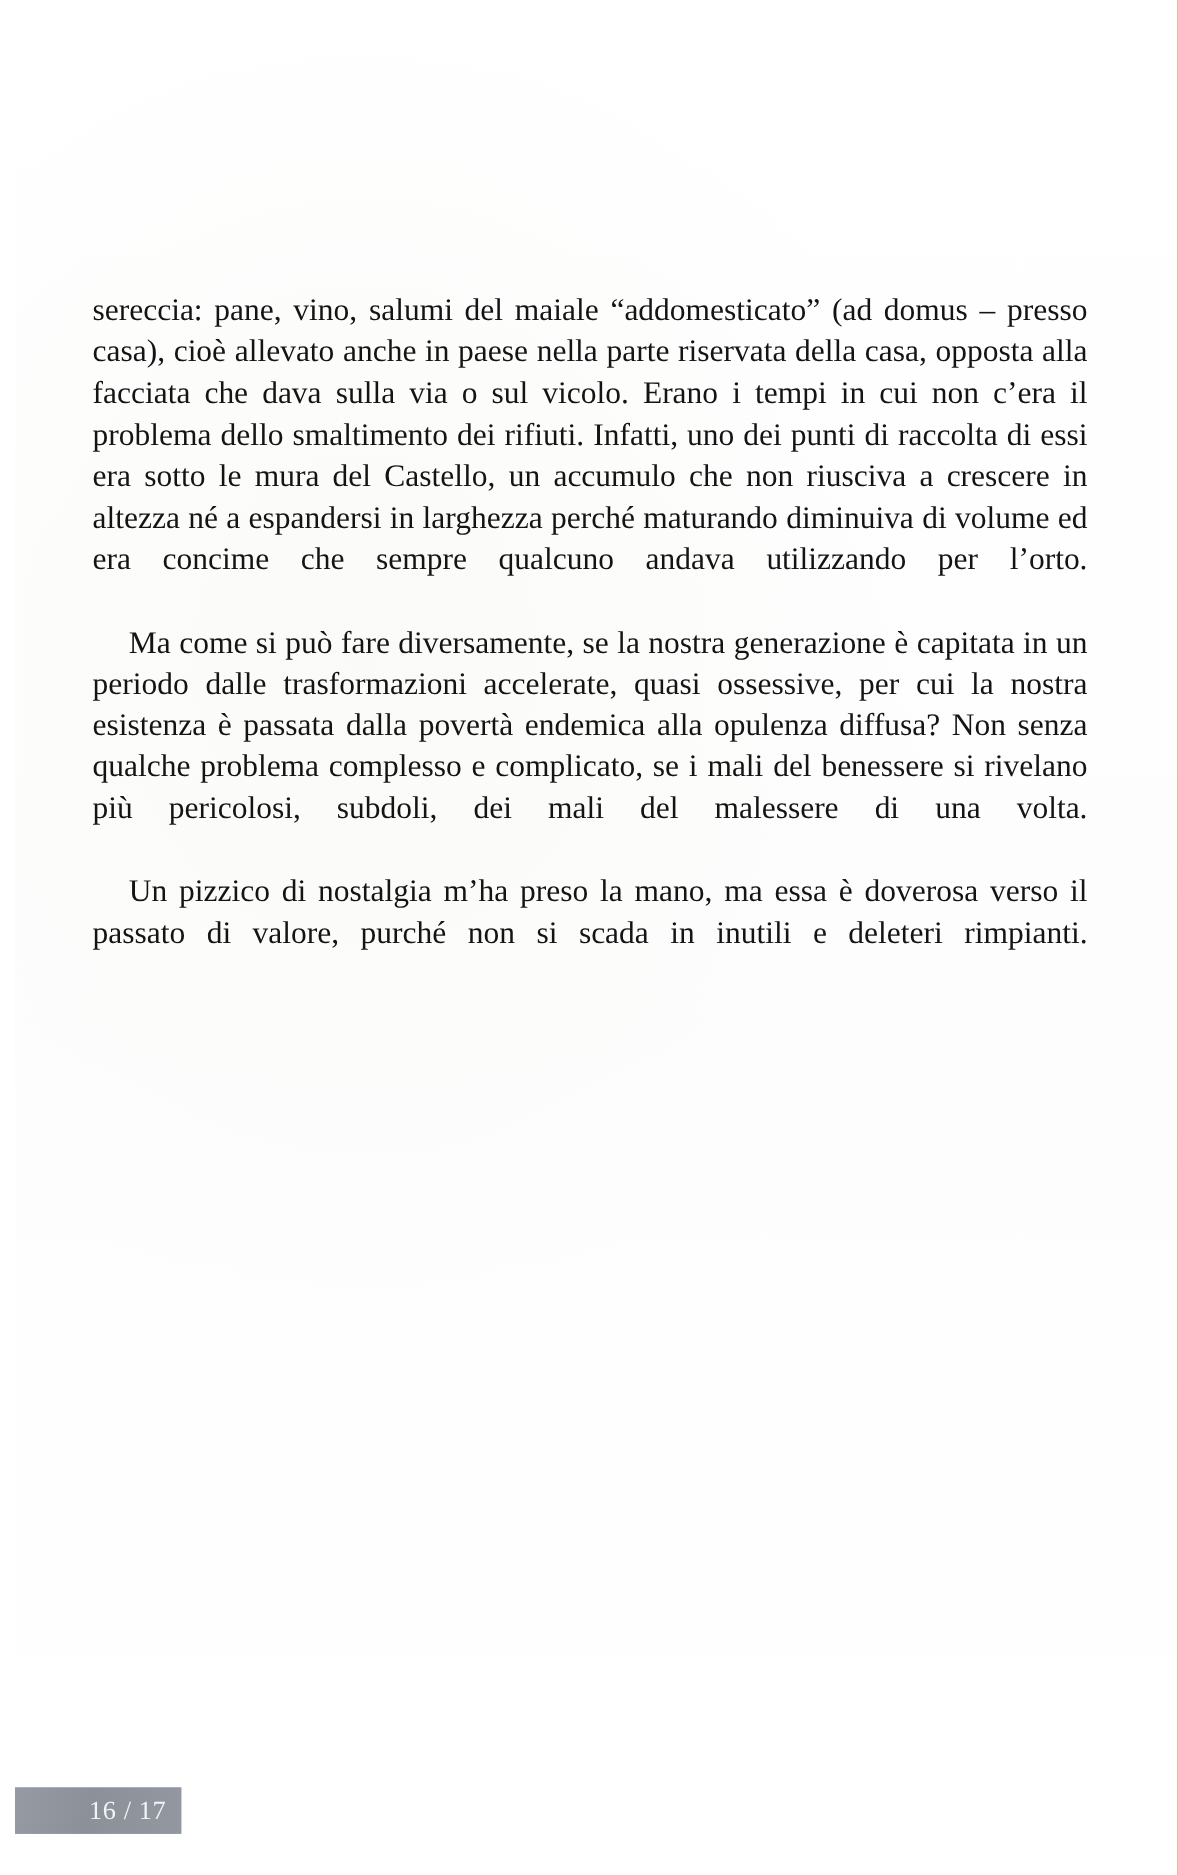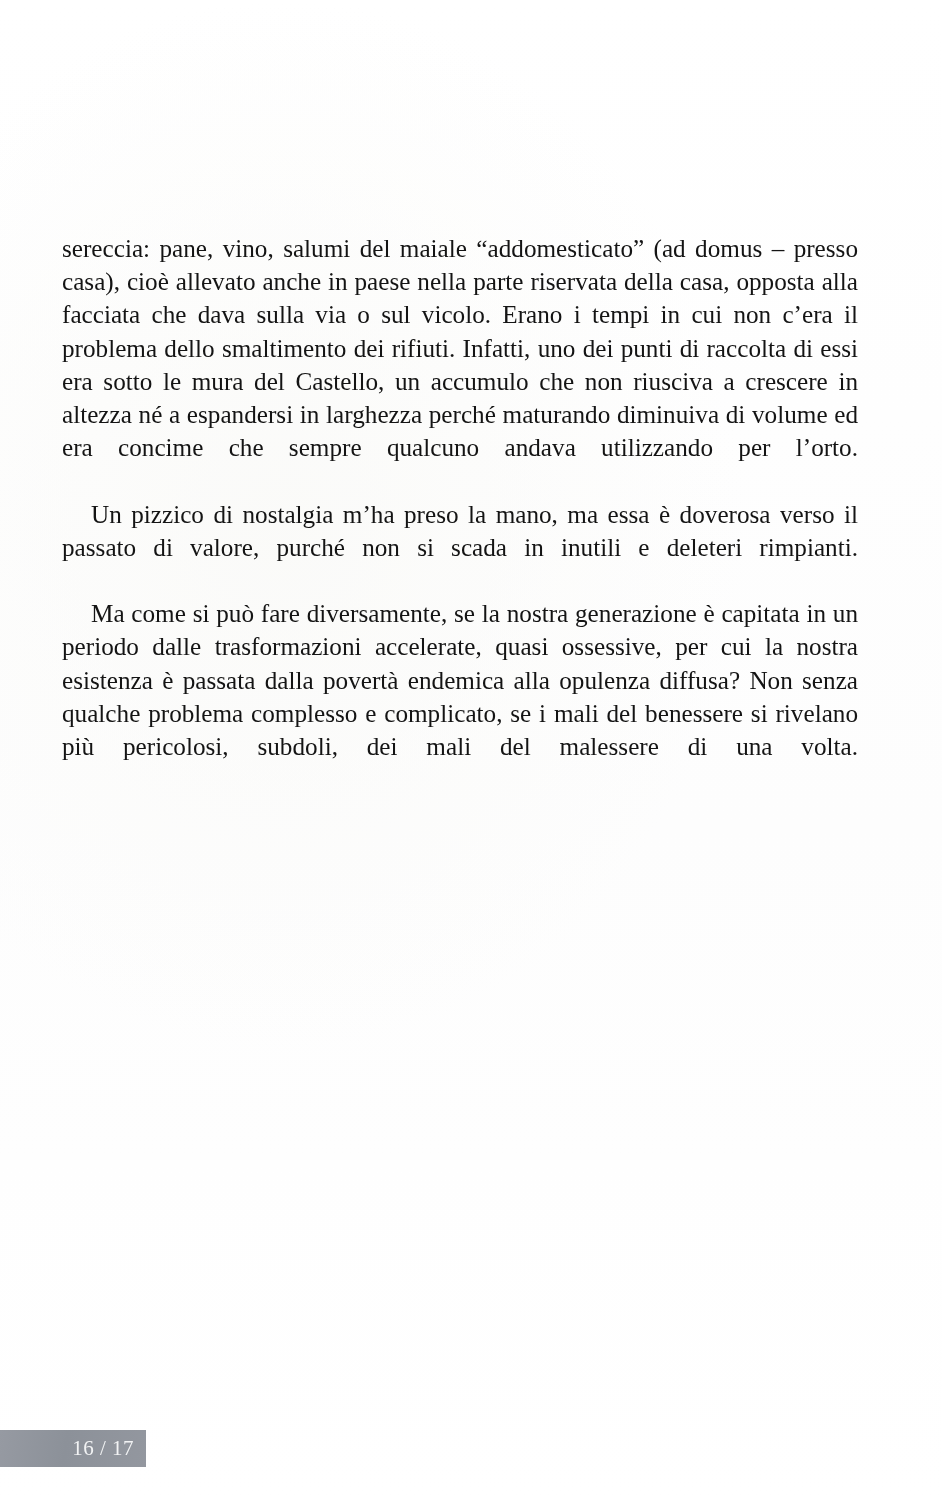--- a/index.html
+++ b/index.html
@@ -12,20 +12,21 @@
     background: #ffffff;
     font-family: "Liberation Serif", "DejaVu Serif", serif;
     overflow: hidden;
     position: relative;
   }
 
   .page {
     position: absolute;
     inset: 0;
     background: #a16207;
+    margin-left: 12px;
   }
 
   
   .page-tone {
     position: absolute;
     inset: 0;
     background:
       radial-gradient(ellipse 70% 50% at 30% 35%, rgba(250,250,248,0.9) 0%, rgba(255,255,255,0) 70%),
       linear-gradient(180deg, #ffffff 0%, #fdfdfd 55%, #ffffff 100%);
     pointer-events: none;
@@ -61,21 +62,21 @@
   .para:after {
     content: "";
     display: inline-block;
     width: 100%;
   }
 
   .footer-bar {
     position: absolute;
     left: 0px;
     top: 1430px;
-    width: 146px;
+    width: 133px;
     height: 37px;
     background: #8f949c;
     background-image: linear-gradient(100deg, #969aa2 0%, #8c9199 45%, #93979f 100%);
     display: flex;
     align-items: center;
     justify-content: flex-end;
     box-sizing: border-box;
     padding-right: 12px;
   }
   .footer-label {
@@ -88,20 +89,20 @@
   }
 </style>
 </head>
 <body>
 
 <div class="page">
   <div class="page-tone"></div>
 
   <div class="text-block">
     <p class="para first">sereccia: pane, vino, salumi del maiale  “addomesticato” (ad domus – presso casa), cioè allevato anche in paese nella parte riservata della casa, opposta alla facciata che dava sulla via o sul vicolo. Erano i tempi in cui non c’era il problema dello smaltimento dei rifiuti. Infatti, uno dei punti di raccolta di essi era sotto le mura del Castello, un accumulo che non riusciva a crescere in altezza né a espandersi in larghezza perché maturando diminuiva di volume ed era concime che sempre qualcuno andava utilizzando per l’orto.</p>
+    <p class="para">Ma come si può fare diversamente, se la nostra generazione è capitata in un periodo dalle trasformazioni accelerate, quasi ossessive, per cui la nostra esistenza è passata dalla povertà endemica alla opulenza diffusa? Non senza qualche problema complesso e complicato, se i mali del benessere si rivelano più pericolosi, subdoli, dei mali del malessere di una volta.</p>
     <p class="para">Un pizzico di nostalgia m’ha preso la mano, ma essa è doverosa verso il passato di valore, purché non si scada in inutili e deleteri rimpianti.</p>
-    <p class="para">Ma come si può fare diversamente, se la nostra generazione è capitata in un periodo dalle trasformazioni accelerate, quasi ossessive, per cui la nostra esistenza è passata dalla povertà endemica alla opulenza diffusa? Non senza qualche problema complesso e complicato, se i mali del benessere si rivelano più pericolosi, subdoli, dei mali del malessere di una volta.</p>
   </div>
 
   <div class="footer-bar">
     <span class="footer-label">16 / 17</span>
   </div>
 </div>
 
 </body></html>

